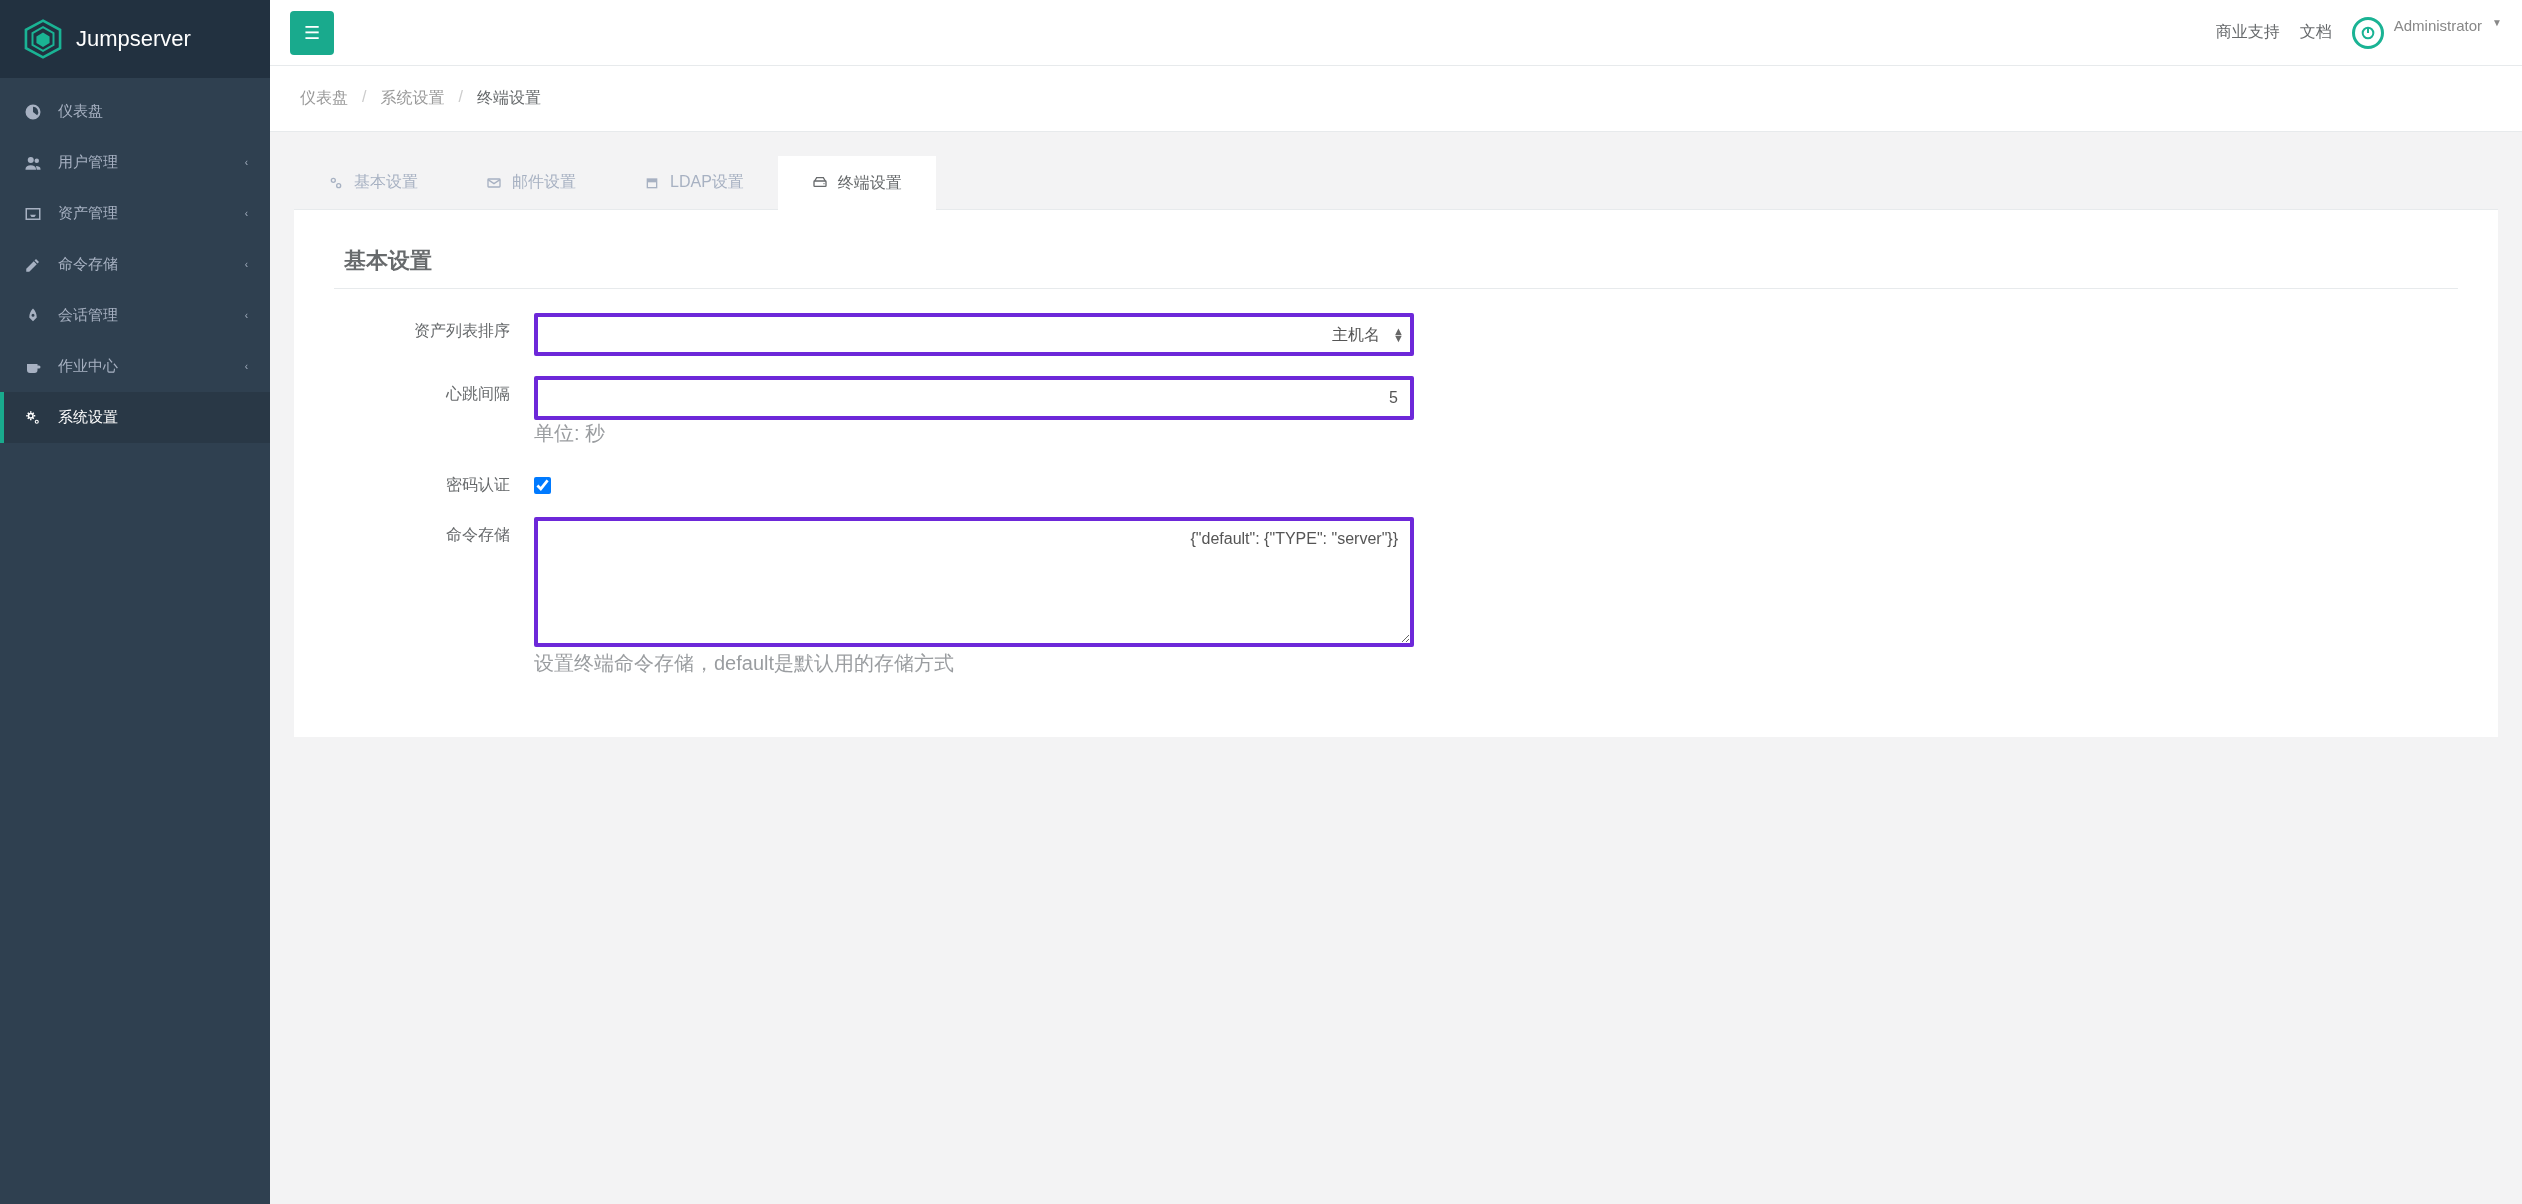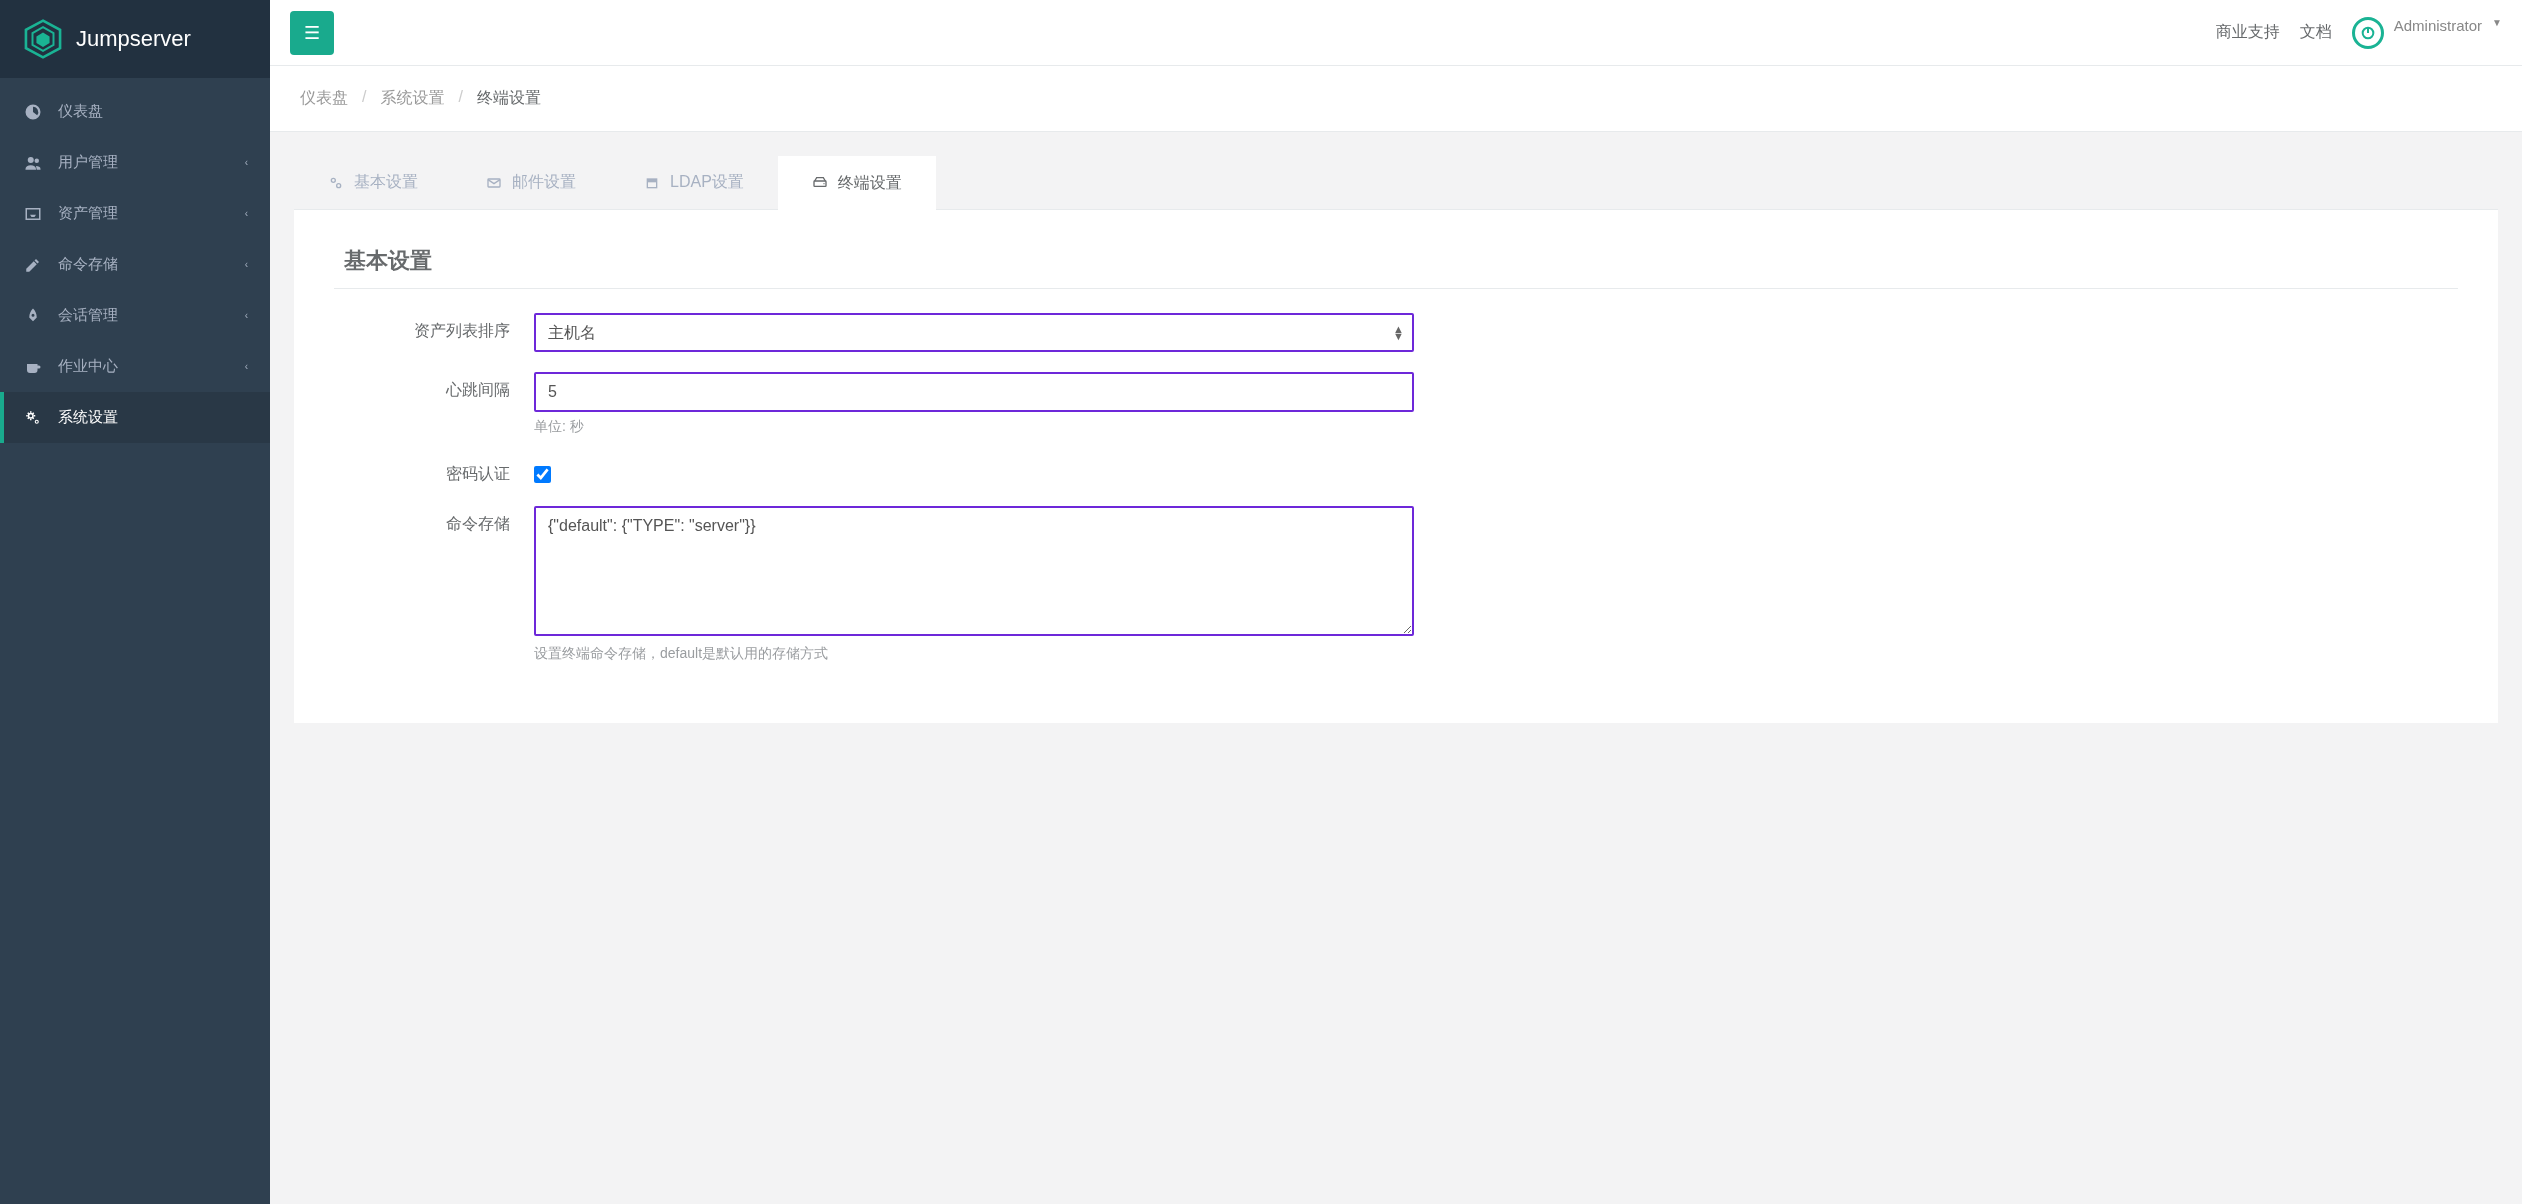--- a/index.html
+++ b/index.html
@@ -41,26 +41,26 @@
 .tabs { display: flex; border-bottom: 1px solid #e7eaec; background: #f3f3f4; }
 .tab { padding: 16px 34px; display: flex; align-items: center; gap: 10px; color: #a7b1c2; cursor: pointer; font-size: 16px; }
 .tab.active { background: #fff; color: #676a6c; border-top: 0; margin-bottom: -1px; }
 .tab .icon { display: inline-flex; }
 
 .form-area { background: #fff; padding: 36px 40px 40px; }
 .section-title { font-size: 22px; color: #676a6c; font-weight: 600; margin-bottom: 24px; padding-left: 10px; border-bottom: 1px solid #e7eaec; padding-bottom: 12px; }
 .form-row { display: flex; margin-bottom: 20px; align-items: flex-start; }
 .form-label { width: 200px; text-align: right; padding-right: 24px; padding-top: 8px; font-size: 16px; color: #676a6c; }
 .form-control-wrap { flex: 1; max-width: 880px; }
-.form-select, .form-input, .form-textarea { width: 100%; padding: 9px 12px; border: 2px solid #6d28d9; border-radius: 2px; font-size: 16px; color: #555; background: #fff; font-family: inherit; }
+.form-select, .form-input, .form-textarea { width: 100%; padding: 9px 12px; border: 4px solid #6d28d9; border-radius: 2px; font-size: 16px; color: #555; background: #fff; font-family: inherit; text-align: right; }
 .form-select { appearance: none; background-image: none; padding-right: 30px; }
 .select-wrap { position: relative; }
 .select-arrows { position: absolute; right: 10px; top: 50%; transform: translateY(-50%); font-size: 11px; color: #666; line-height: 7px; pointer-events: none; }
 .form-textarea { min-height: 130px; resize: vertical; }
-.help-text { color: #9a9da0; font-size: 14px; margin-top: 6px; }
+.help-text { color: #9a9da0; font-size: 20px; }
 .form-checkbox { width: 17px; height: 17px; accent-color: #007aff; margin-top: 10px; }
 </style>
 </head>
 <body>
 
 <div class="layout">
   <aside class="sidebar">
     <div class="logo-area">
       <svg viewBox="0 0 64 64">
         <polygon points="32,4 58,18 58,46 32,60 6,46 6,18" fill="none" stroke="#1ab394" stroke-width="4"></polygon>

